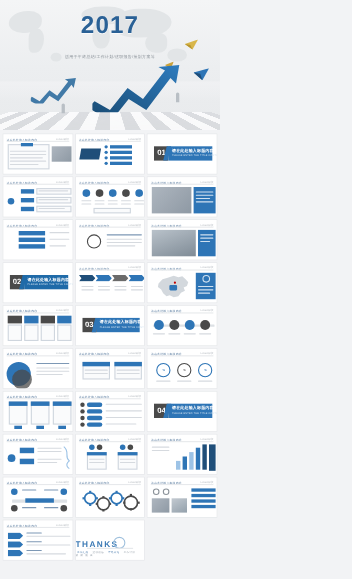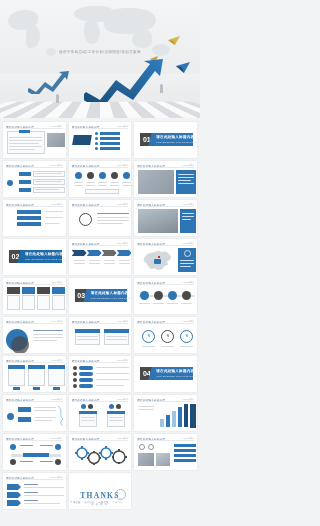--- a/index.html
+++ b/index.html
@@ -134,21 +134,21 @@
     font-size: 2.2px; color: #cfe0ef; letter-spacing: .2px;
     white-space: nowrap;
   }
   .div-band-notch {
     position: absolute; left: -3px; top: 0; width: 4px; height: 13px;
     background: #2e75b6; transform: skewX(-14deg);
   }
 
   
   .thanks-wrap {
-    position: absolute; left: 0; right: 0; top: 11px; text-align: center; font-family: Liberation Serif, serif;
+    position: absolute; left: 0; right: 0; top: 11px; 
   }
   .thanks-t {
     font-size: 7.5px; color: #3c7ab5; letter-spacing: 1.3px; font-weight: bold;
     display: inline-block; position: relative;
   }
   .thanks-ring {
     position: absolute; right: -6px; top: -2px;
     width: 11px; height: 11px; border: .8px solid #9fc0dd; border-radius: 50%;
   }
   .thanks-s { font-size: 2.4px; color: #9aa4ae; letter-spacing: 2px; margin-top: 1px; }
@@ -222,20 +222,21 @@
     </defs>
     <path d="M2,34 L16,42 L32,22 L46,32 L66,6 L60,3 L79,1 L76,18 L71,13 L49,42 L33,32 L17,52 L-4,40 Z" fill="url(#gb)"></path>
   </svg>
   <svg class="arrow-small" viewBox="0 0 42 24">
     <path d="M1,18 L8,22 L17,12 L24,17 L34,4 L31,2 L41,1 L39,10 L37,7 L25,22 L17,17 L9,27 L-2,21 Z" fill="#2f6d9f" opacity=".9"></path>
   </svg>
 
   <div class="ppl p1"></div>
   <div class="ppl p2"></div>
 
+  <div class="cover-year">2017</div>
   <div class="cover-sub">适用于年终总结/工作计划/述职报告/策划方案等</div>
 </div>
 
 <div class="grid">
 
   <div class="slide">
     <div class="s-head">
         <div class="s-head-t">请在此处输入标题内容</div>
         <div class="s-head-r">LOGO标识</div>
       </div>

